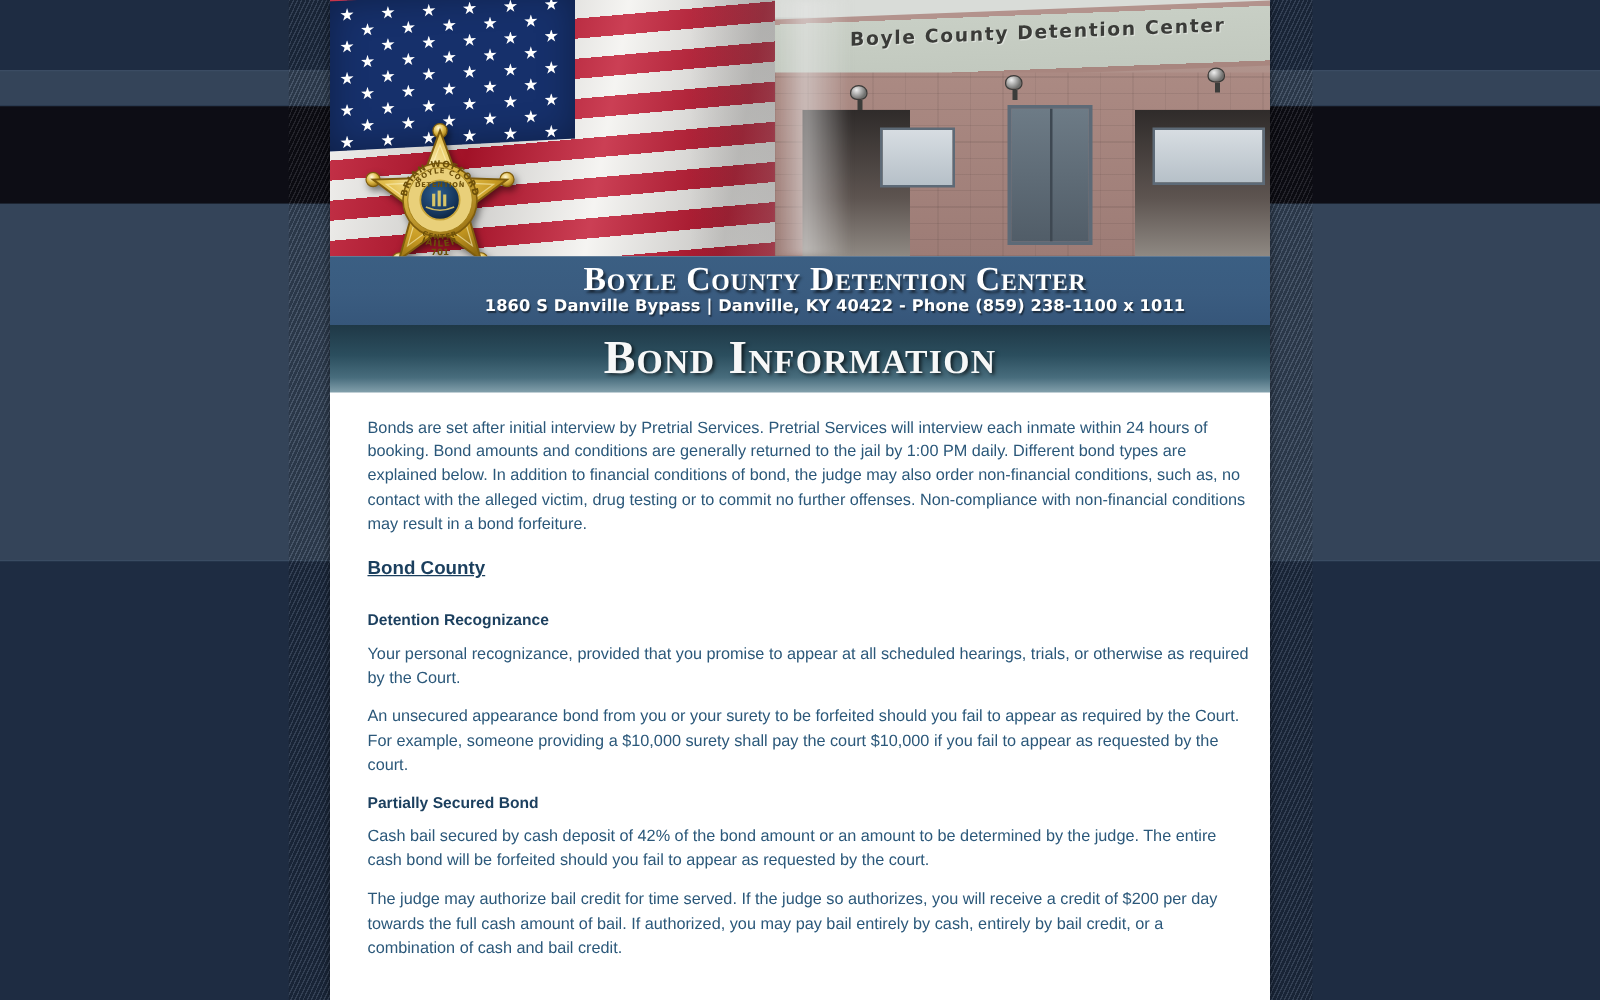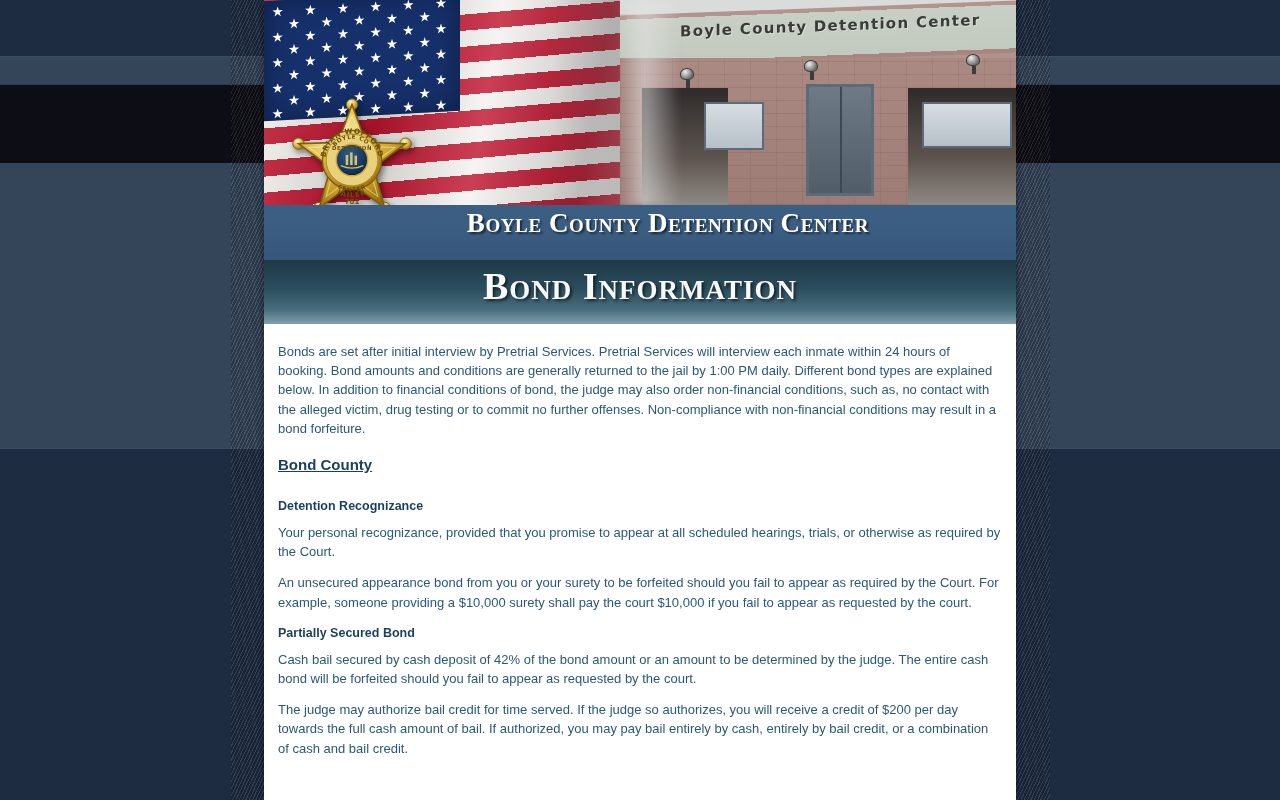--- a/index.html
+++ b/index.html
@@ -187,40 +187,40 @@
     font-size: 13px;
     font-weight: bold;
     letter-spacing: 0.1px;
     padding-left: 56px;
     text-shadow: 1px 1px 1px rgba(0,0,0,0.5);
     white-space: nowrap;
   }
 
   
   .titleband {
-    height: 64px;
+    height: 54px;
     background: linear-gradient(180deg, #1f3846 0%, #2b4e5e 45%, #486d7d 78%, #83a0ac 100%);
     text-align: center;
     overflow: hidden;
   }
   .titleband h1 {
     margin: 0;
     font-family: "Liberation Serif", serif;
     font-size: 38px;
     font-weight: bold;
     font-variant: small-caps;
     letter-spacing: 1px;
     line-height: 52px;
     color: #f7f8f8;
     text-shadow: 2px 2px 3px rgba(0,0,0,0.62);
   }
 
   
   .article {
-    padding: 18px 14px 0 14px;
+    padding: 18px 14px 0 30px;
     color: #2a5573;
   }
   .article p {
     margin: 0 0 12px 0;
     font-family: "Liberation Sans", sans-serif;
     font-size: 13px;
     line-height: 19.2px;
     color: #2b587a;
   }
   .section-head {
@@ -391,20 +391,21 @@
         </text>
         <text font-family="DejaVu Sans, sans-serif" font-size="11" font-weight="bold" fill="#6b4f0a" letter-spacing="1.6">
           <textPath href="#arcBot" startOffset="50%" text-anchor="middle">JAILER</textPath>
         </text>
         <text font-family="DejaVu Sans, sans-serif" font-size="11" font-weight="bold" fill="#6b4f0a" x="100" y="170" text-anchor="middle">701</text>
       </svg>
     </div>
 
     <div class="namebar">
       <div class="title">Boyle County Detention Center</div>
+      <div class="addr">1860 S Danville Bypass | Danville, KY 40422 - Phone (859) 238-1100 x 1011</div>
     </div>
 
     <div class="titleband">
       <h1>Bond Information</h1>
     </div>
 
     <div class="article">
       <p>Bonds are set after initial interview by Pretrial Services. Pretrial Services will interview each inmate within 24 hours of booking. Bond amounts and conditions are generally returned to the jail by 1:00 PM daily. Different bond types are explained below. In addition to financial conditions of bond, the judge may also order non-financial conditions, such as, no contact with the alleged victim, drug testing or to commit no further offenses. Non-compliance with non-financial conditions may result in a bond forfeiture.</p>
 
       <div>

